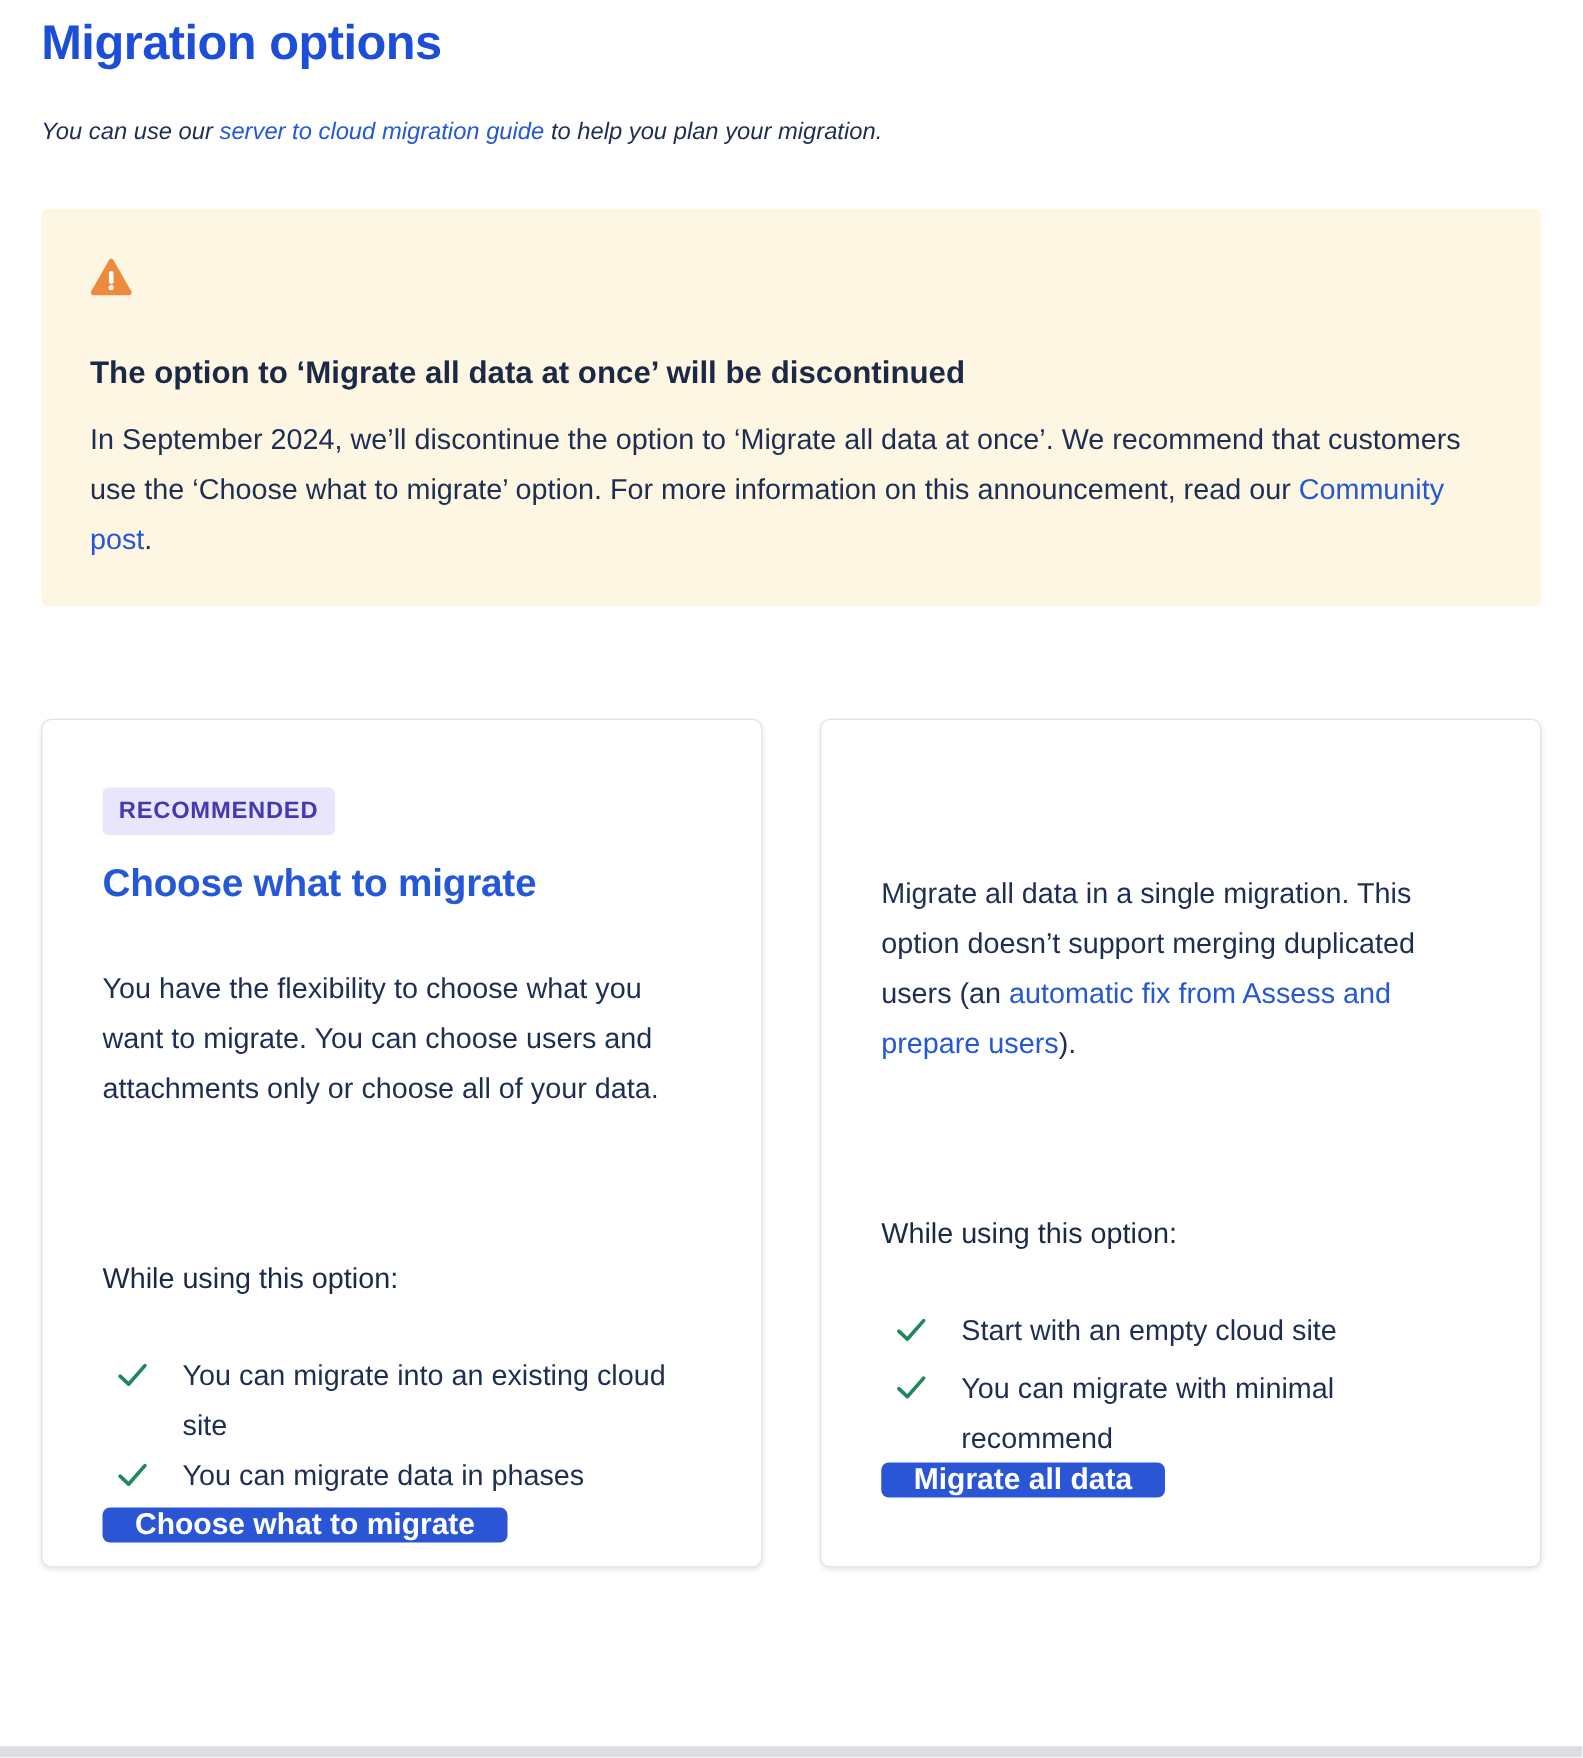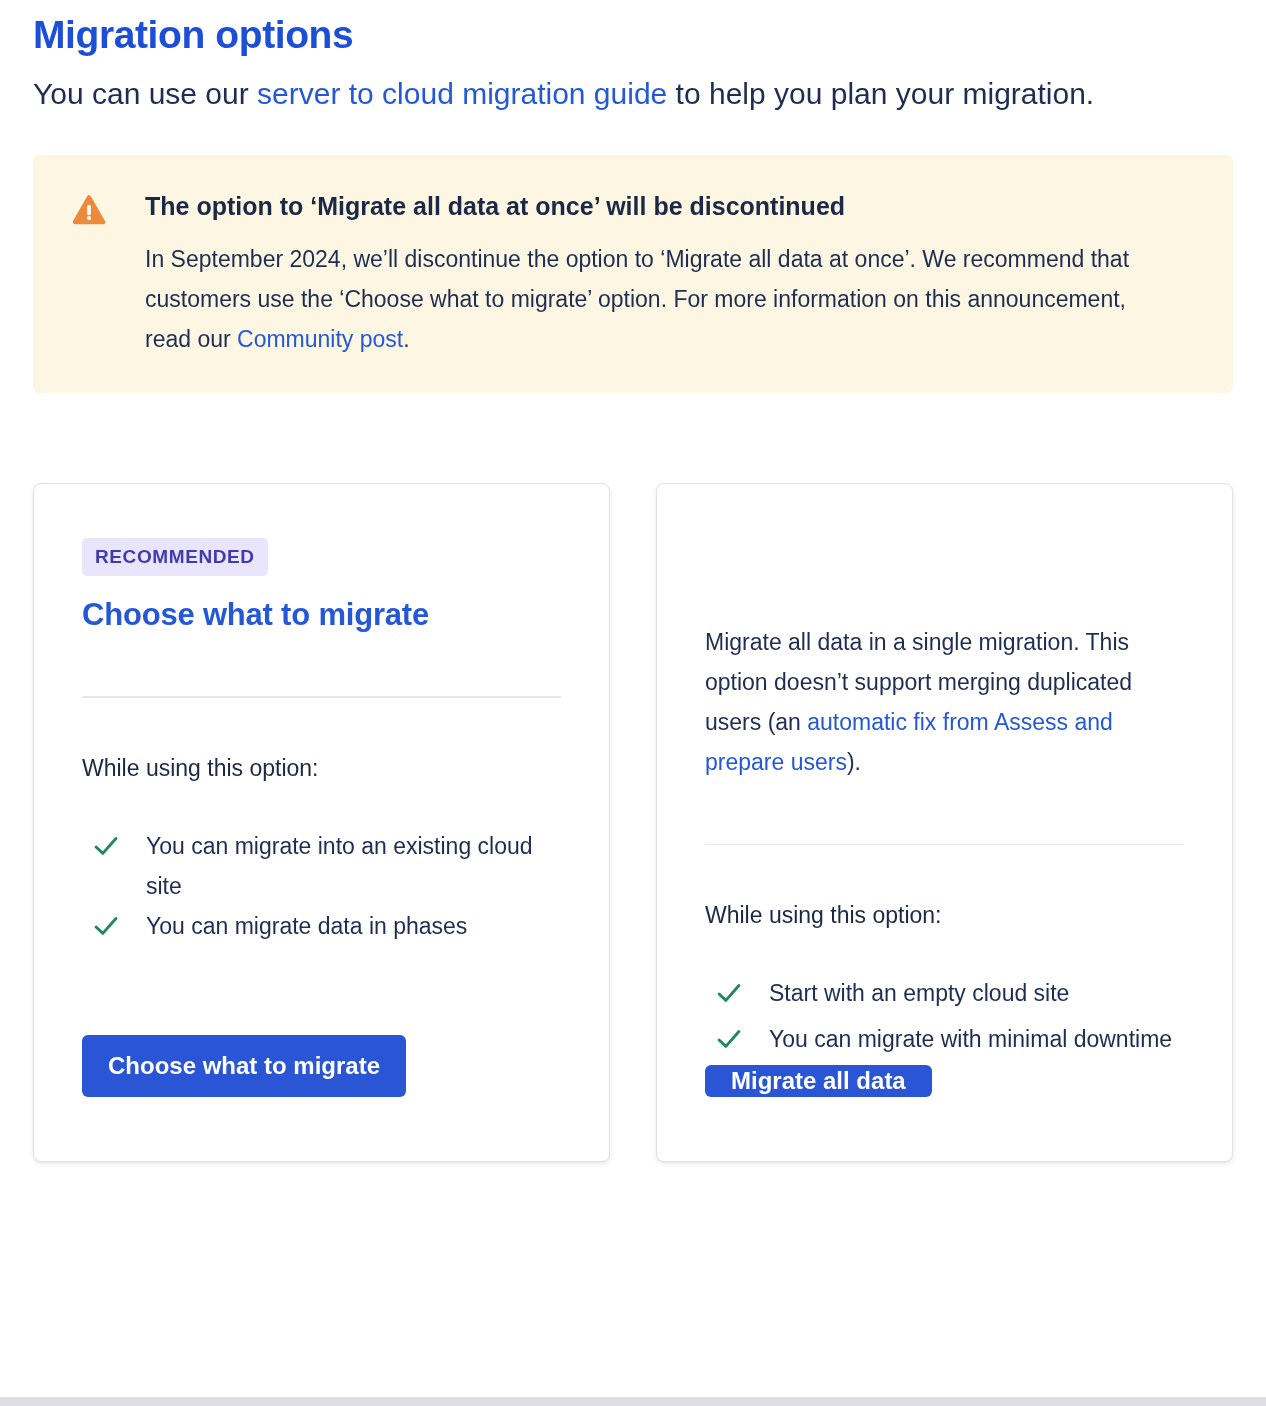--- a/index.html
+++ b/index.html
@@ -16,41 +16,43 @@
 
   .page-title {
     margin-top: 13px;
     font-size: 39px;
     font-weight: 700;
     letter-spacing: -0.4px;
     color: #1d4ed8;
   }
 
   .intro {
-    margin-top: 20px;
-    font-size: 30px;
+    margin-top: 32px;
+    font-size: 19px;
     line-height: 33px;
     color: #1E2D52;
+    font-style: italic;
   }
 
   .link {
     color: #2458D6;
     font-weight: 500;
     text-decoration: none;
     cursor: pointer;
   }
 
   .warning {
     margin-top: 45px;
     background: #FCF6E2;
     border-radius: 6px;
     padding: 36px 60px 34px 39px;
     display: flex;
     align-items: flex-start;
     gap: 39px;
+    flex-direction: column;
   }
   .warning-icon { flex: 0 0 34px; margin-top: 2px; }
   .warning-title {
     font-size: 25px;
     font-weight: 700;
     line-height: 30px;
     color: #1B2846;
   }
   .warning-body {
     margin-top: 18px;
@@ -176,20 +178,21 @@
     </div>
   </section>
 
   <div class="cards">
 
     <section class="card">
       <div class="badge-row">
         <span class="badge">RECOMMENDED</span>
       </div>
       <h2 class="card-title">Choose what to migrate</h2>
+      <p class="card-desc">You have the flexibility to choose what you want to migrate. You can choose users and attachments only or choose all of your data.</p>
       <hr class="divider">
       <h3 class="list-heading">While using this option:</h3>
       <ul class="check-list">
         <li class="check-item">
           <span class="check-icon">
             <svg width="28" height="28" viewBox="0 0 24 24">
                 <path d="M3.5 12.8 L9.3 18.3 L20.5 5.6" fill="none" stroke="#22885C" stroke-width="2.5" stroke-linecap="round" stroke-linejoin="round"></path>
               </svg>
           </span>
           <span>You can migrate into an existing cloud site</span>
@@ -219,21 +222,21 @@
               </svg>
           </span>
           <span>Start with an empty cloud site</span>
         </li>
         <li class="check-item">
           <span class="check-icon">
             <svg width="28" height="28" viewBox="0 0 24 24">
                 <path d="M3.5 12.8 L9.3 18.3 L20.5 5.6" fill="none" stroke="#22885C" stroke-width="2.5" stroke-linecap="round" stroke-linejoin="round"></path>
               </svg>
           </span>
-          <span>You can migrate with minimal downtime</span>
+          <span>You can migrate with minimal recommend</span>
         </li>
       </ul>
       <button class="btn">Migrate all data</button>
     </section>
 
   </div>
 </div>
 
 <div class="bottom-strip"></div>
 

